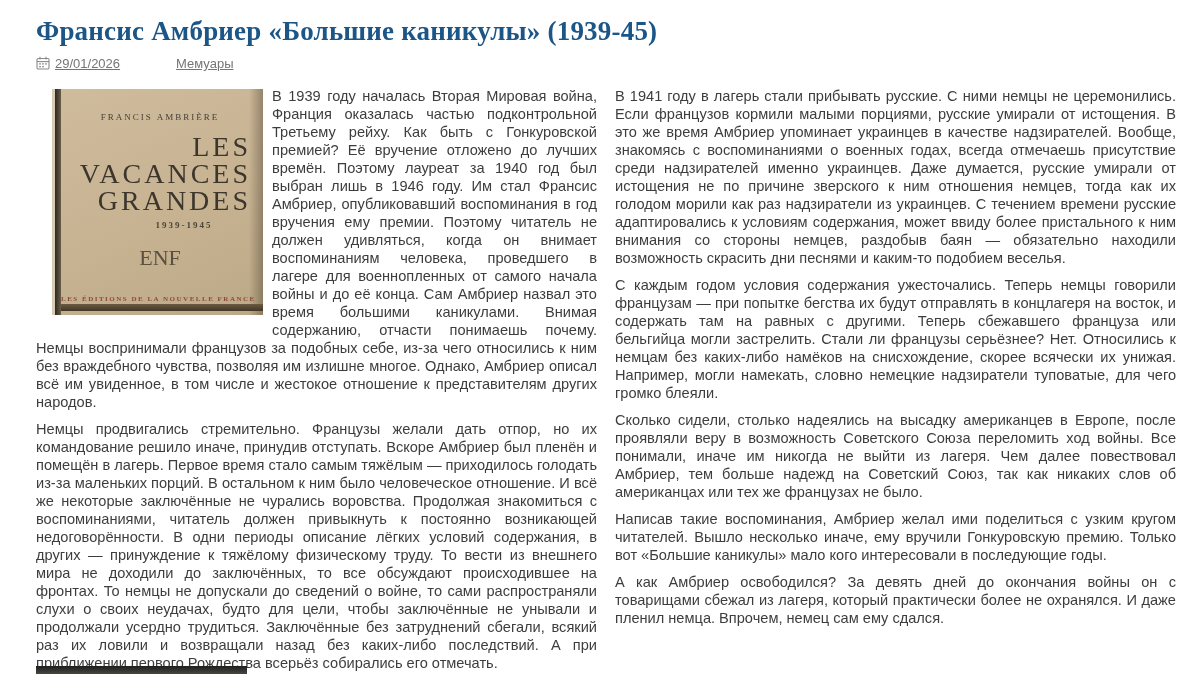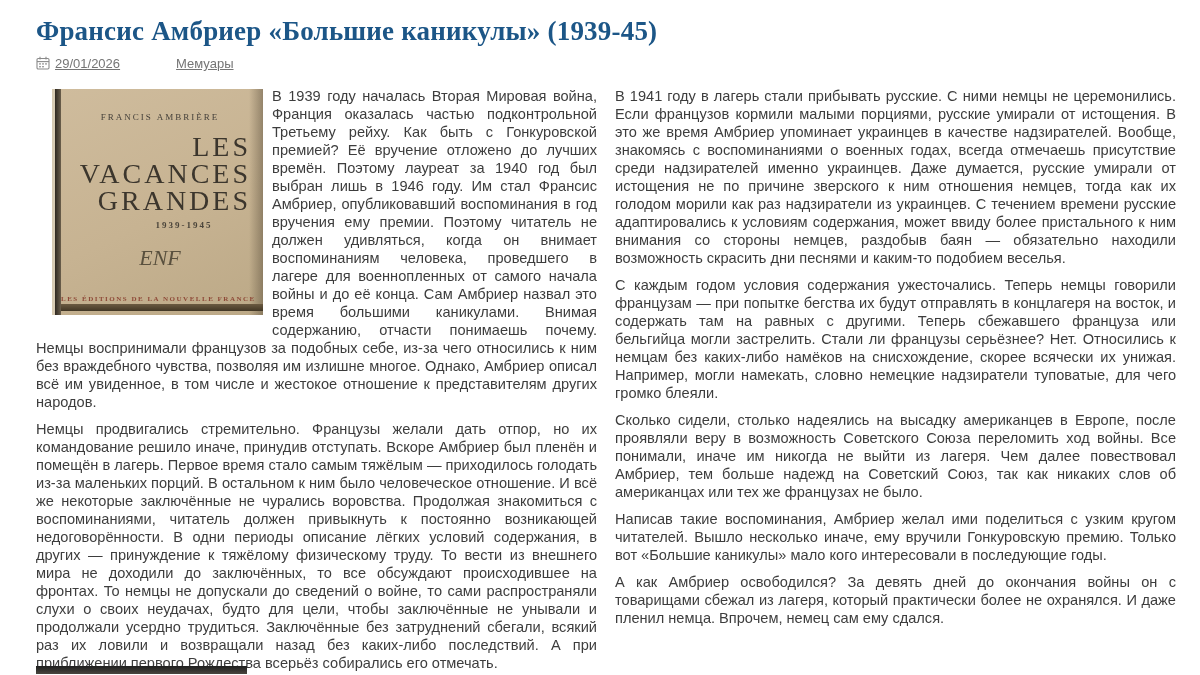--- a/index.html
+++ b/index.html
@@ -38,21 +38,21 @@
                     background:linear-gradient(90deg,#2e2820,#6a5e4b); }
   .cover .edge-r  { position:absolute; right:0; top:0; width:14px; height:100%;
                     background:linear-gradient(90deg,rgba(60,50,35,0) 0%,rgba(60,50,35,.38) 100%); }
   .cover .c-author{ position:absolute; top:19px; left:9px; right:4px; text-align:center;
                     font-size:9px; letter-spacing:2px; color:#45403a; }
   .cover .c-title { position:absolute; top:44px; left:9px; right:12px; text-align:right;
                     font-size:28px; line-height:27px; letter-spacing:3px; color:#3c362d; }
   .cover .c-years { position:absolute; top:127px; left:9px; right:4px; text-align:center;
                     font-size:9px; letter-spacing:2px; color:#4a443a; font-weight:700;padding-left:48px; }
   .cover .c-logo  { position:absolute; top:160px; left:9px; right:4px; text-align:center;
-                    font-size:22px; font-style:italic; color:#59503e; }
+                    font-size:22px; color:#59503e; }
   .cover .c-pub   { position:absolute; top:201px; left:9px; right:4px; 
                     font-size:7px; letter-spacing:1.5px; color:#8e4a38; font-weight:700; }
   .cover .c-band  { position:absolute; top:215px; left:9px; right:0; height:7px;
                     background:linear-gradient(#6b5a41,#423725); }
   .cover .c-note  { position:absolute; top:228px; right:20px; font-size:7px;
                     color:#7a6b52; font-style:italic; }
 
   .author-line { font-style:italic; margin-top:3px; }
 
   .partial-image-edge {

